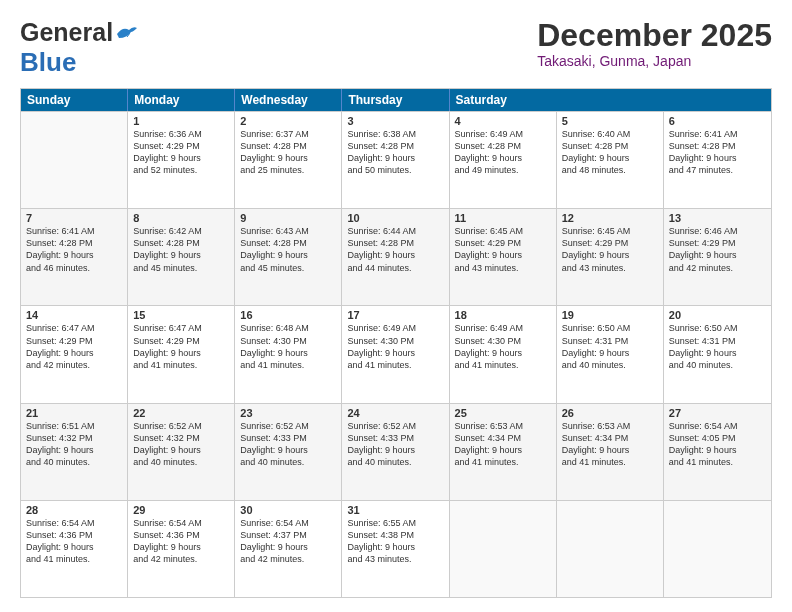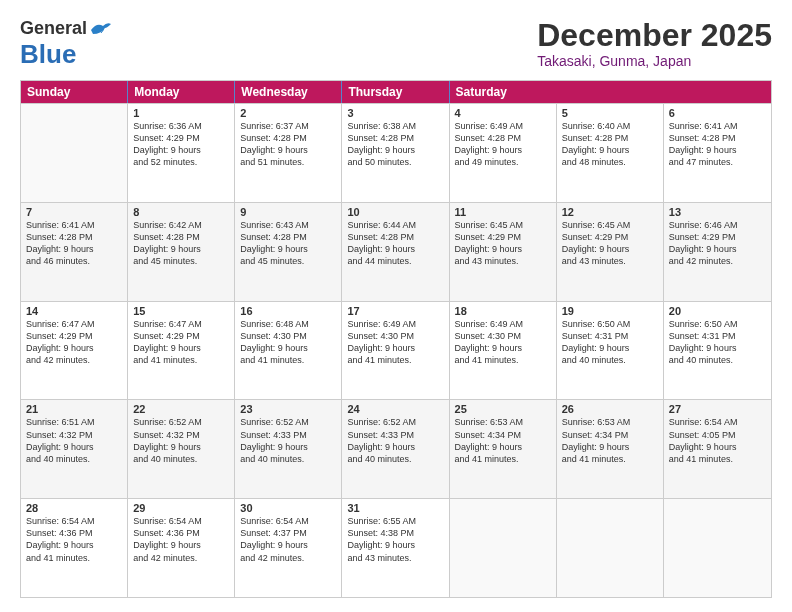--- a/index.html
+++ b/index.html
@@ -42,21 +42,21 @@
     }
     .calendar {
       flex: 1;
       display: flex;
       flex-direction: column;
       border: 1px solid #ccc;
     }
     .cal-header {
       display: grid;
       grid-template-columns: repeat(7, 1fr);
-      background: #be185d;
+      background: #0369a1;
     }
     .cal-header-cell {
       color: #fff;
       font-size: 12px;
       font-weight: bold;
       padding: 4px 6px;
       text-align: left;
       border-right: 1px solid #5585cc;
     }
     .cal-header-cell:last-child { border-right: none; }
@@ -108,21 +108,21 @@
       background: #f0f0f0;
     }
   </style>
 </head>
 <body>
 
 <div class="page">
   <div class="header">
     <div class="logo">
       <div style="display:flex;align-items:center;gap:2px;">
-        <span style="font-size:18px;font-weight:bold;color:#333;">General</span>
+        <span style="font-size:25px;font-weight:bold;color:#333;">General</span>
         <svg width="22" height="18" viewBox="0 0 22 18">
           <path d="M2 10 Q8 2 14 6 Q18 2 22 4 Q18 8 16 8 Q12 14 4 14Z" fill="#2a80c8"></path>
           <path d="M14 6 Q16 10 12 13" fill="none" stroke="#2a80c8" stroke-width="1"></path>
         </svg>
       </div>
       <div style="display:flex;align-items:center;">
         <span style="font-size:26px;font-weight:bold;color:#2a6db5;">Blue</span>
       </div>
     </div>
     <div class="title-block">
@@ -147,21 +147,21 @@
             <span class="cell-line">Sunrise: 6:36 AM</span>
             <span class="cell-line">Sunset: 4:29 PM</span>
             <span class="cell-line">Daylight: 9 hours</span>
             <span class="cell-line">and 52 minutes.</span>
           </div>
           <div class="cal-cell">
             <span class="day-num">2</span>
             <span class="cell-line">Sunrise: 6:37 AM</span>
             <span class="cell-line">Sunset: 4:28 PM</span>
             <span class="cell-line">Daylight: 9 hours</span>
-            <span class="cell-line">and 51 minutes.</span>
+            <span class="cell-line">and 25 minutes.</span>
           </div>
           <div class="cal-cell">
             <span class="day-num">3</span>
             <span class="cell-line">Sunrise: 6:38 AM</span>
             <span class="cell-line">Sunset: 4:28 PM</span>
             <span class="cell-line">Daylight: 9 hours</span>
             <span class="cell-line">and 50 minutes.</span>
           </div>
           <div class="cal-cell">
             <span class="day-num">4</span>

